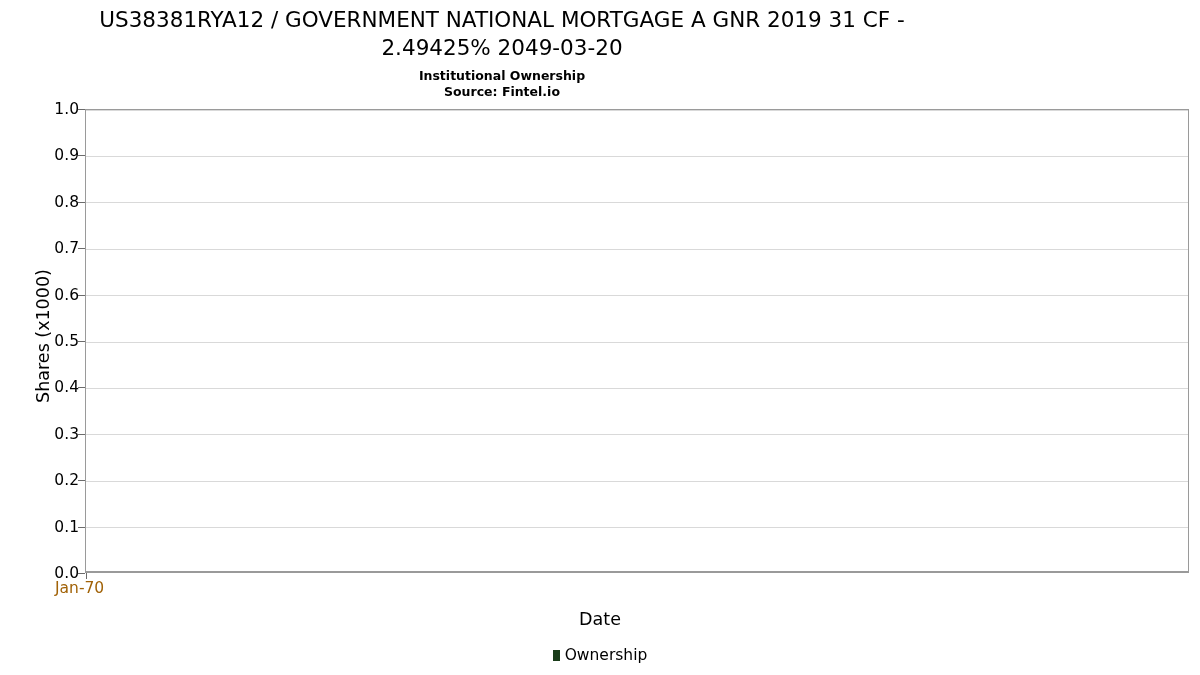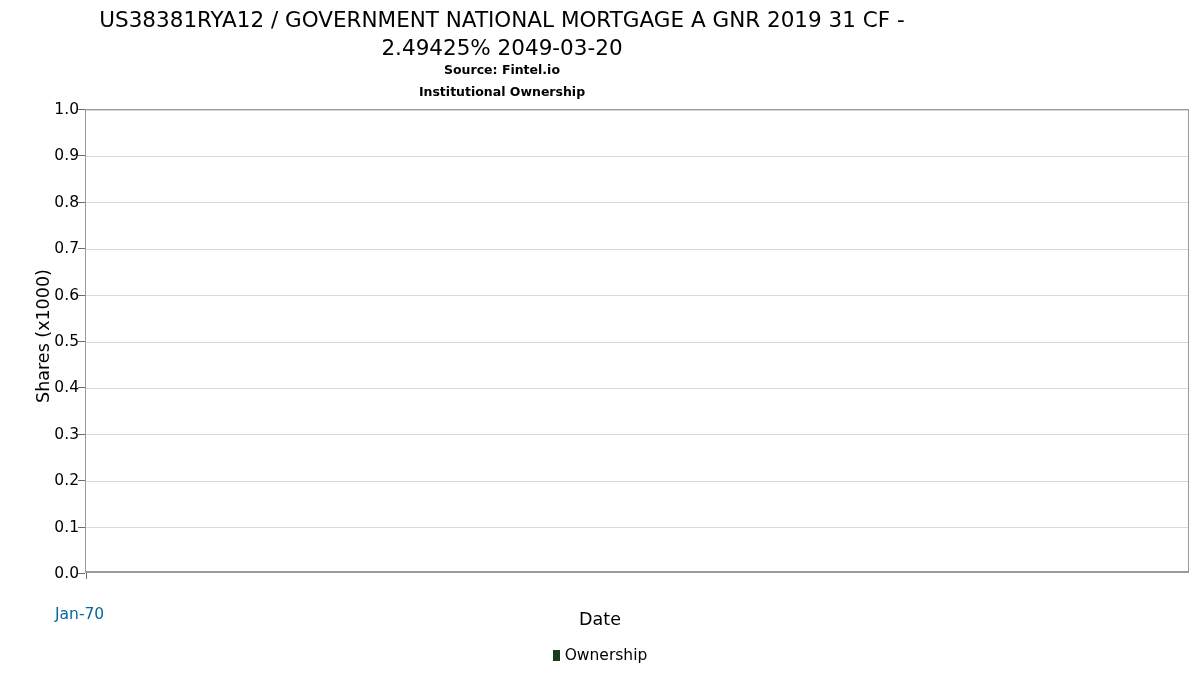--- a/index.html
+++ b/index.html
@@ -100,23 +100,23 @@
     font-size: 17.5px;
     color: #000000;
     transform: rotate(-90deg);
     transform-origin: center center;
     white-space: nowrap;
   }
 
   
   .xtick-label {
     position: absolute;
-    top: 605px;
+    top: 579px;
     font-size: 15.5px;
-    color: #0369a1;
+    color: #a16207;
     white-space: nowrap;
   }
   .xtick-mark {
     position: absolute;
     top: 573px;
     width: 1px;
     height: 6px;
     background: #6b6b6b;
   }
   .xlabel {
@@ -156,22 +156,22 @@
     color: #000000;
   }
 </style>
 </head>
 <body>
 
 <div class="chart-root">
 
   <div class="title-block">
     <div class="main-title">US38381RYA12 / GOVERNMENT NATIONAL MORTGAGE A GNR 2019 31 CF - 2.49425% 2049-03-20</div>
+    <div class="subtitle">Institutional Ownership</div>
     <div class="subtitle" style="margin-top:0;">Source: Fintel.io</div>
-    <div class="subtitle">Institutional Ownership</div>
   </div>
 
   <div class="ylabel">Shares (x1000)</div>
 
   <div id="yticks">
       <div class="ytick" style="top: 573px;">0.0</div>
       <div class="ytick-mark" style="top: 573px;"></div>
       <div class="ytick" style="top: 526.6px;">0.1</div>
       <div class="ytick-mark" style="top: 526.6px;"></div>
       <div class="ytick" style="top: 480.2px;">0.2</div>

